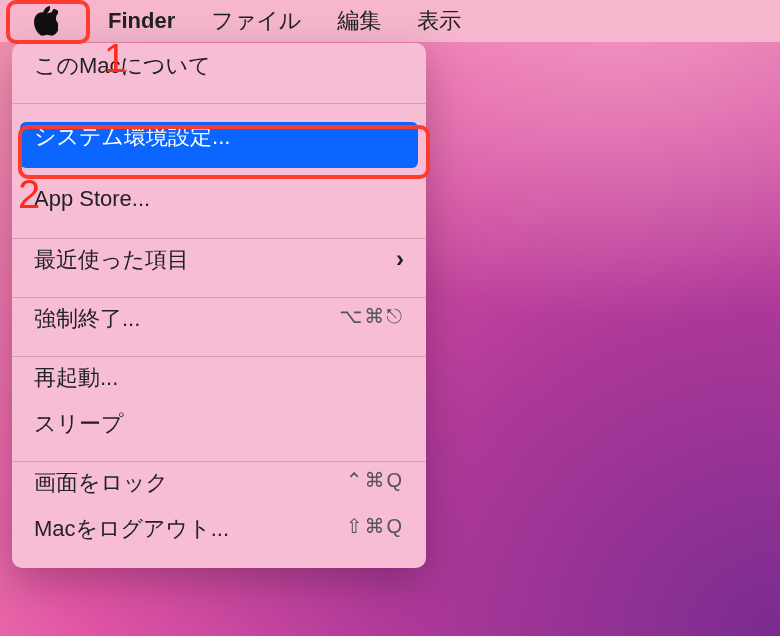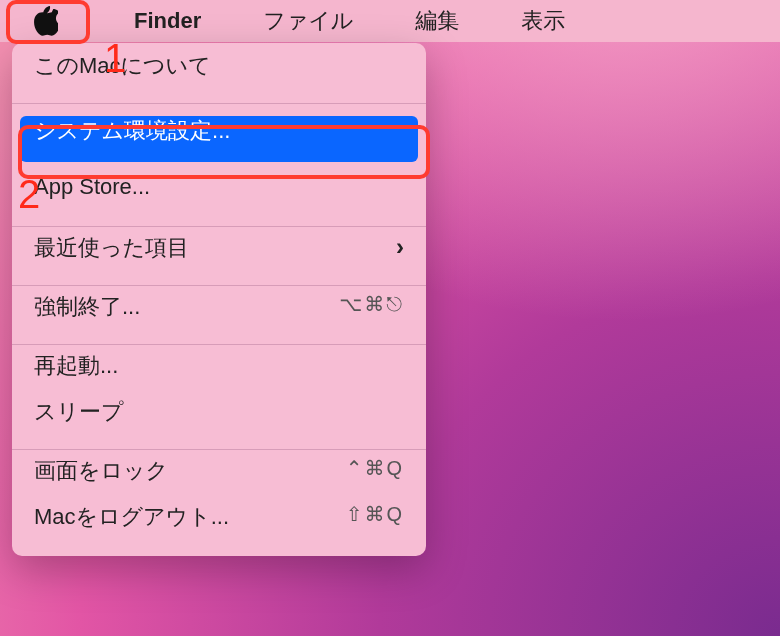--- a/index.html
+++ b/index.html
@@ -24,21 +24,20 @@
     position: absolute;
     top: 0; left: 0; right: 0;
     height: 42px;
     display: flex;
     align-items: center;
     background: #f5b6ce;
     color: #222;
     font-size: 22px;
     font-weight: 500;
     padding-left: 0;
-    gap: 26px;
   }
   .menubar .app-name { font-weight: 700; }
   .menubar-item {
     padding: 0 18px;
     height: 42px;
     display: flex;
     align-items: center;
     cursor: default;
     position: relative;
     white-space: nowrap;
@@ -76,21 +75,21 @@
   }
   .menu-item .chevron {
     font-size: 24px;
     color: #222;
     font-weight: 700;
   }
   .menu-item.selected {
     background: #0a66ff;
     color: #fff;
     border-radius: 6px;
-    margin: 12px 8px;
+    margin: 18px 8px;
     padding: 0 14px;
   }
   .menu-sep {
     height: 1px;
     background: #d79cb8;
     margin: 6px 0;
   }
 
   
   .annot-box {

